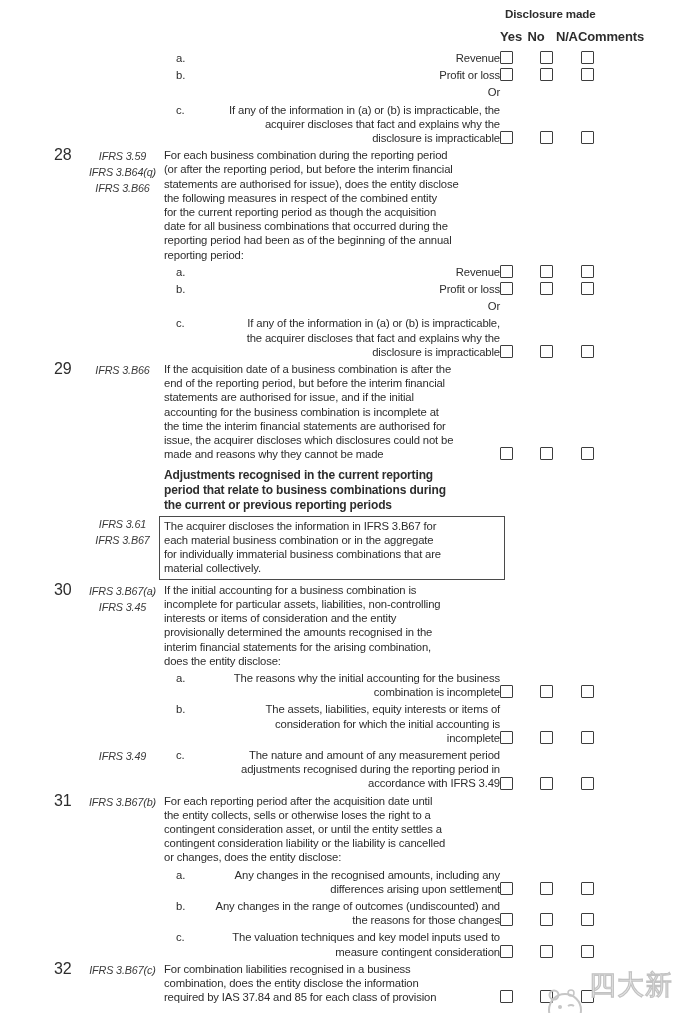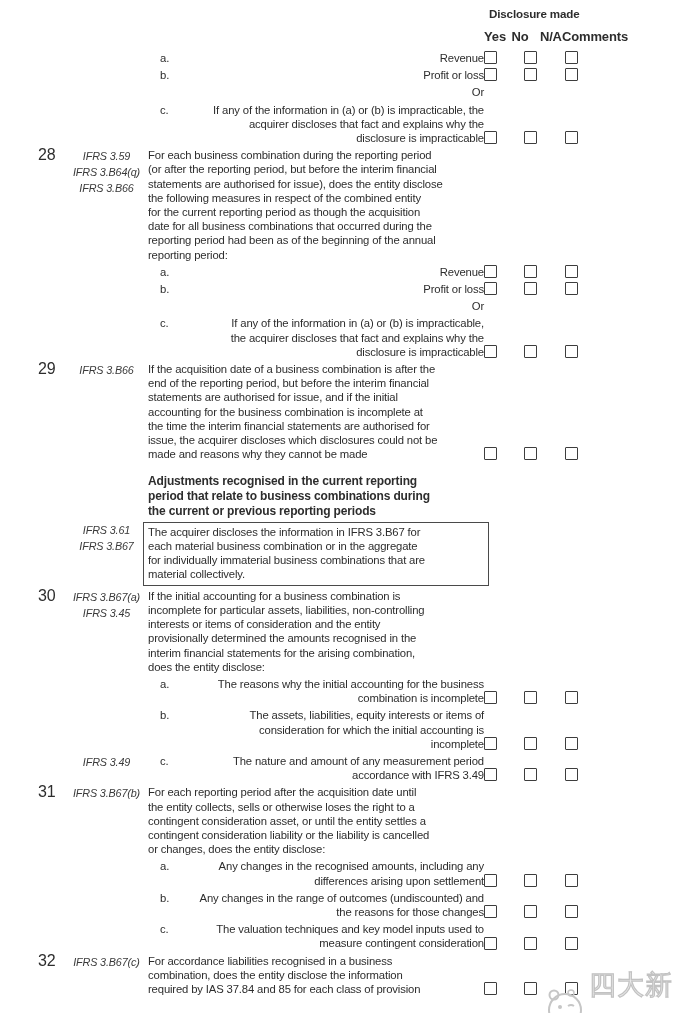--- a/index.html
+++ b/index.html
@@ -5,38 +5,38 @@
   html,body{margin:0;padding:0;background:#ffffff;}
   .page{
     position:relative;
     width:700px;height:1013px;
     background:#ffffff;
     font-family:"Liberation Sans",sans-serif;
     color:#2d2d2d;
     overflow:hidden;
     letter-spacing:-0.15px;
   }
-  .content{position:absolute;top:7px;left:0;width:628px;}
+  .content{position:absolute;top:7px;left:16px;width:628px;}
   
   .hdr1{
     margin-left:489px;
     font-weight:bold;font-size:11.6px;line-height:13px;
   }
   .hdr2{
     display:flex;margin-left:484px;margin-top:10px;
     font-weight:bold;font-size:13px;line-height:13px;
   }
   .h-yes{width:40px;}
   .h-no{width:41px;}
   .h-na{width:32px;}
   .h-comments{flex:1;}
   
   .rows{margin-top:8px;}
   .row{display:flex;align-items:stretch;margin-top:3px;}
-  .row-heading{margin-top:13px;}
+  .row-heading{margin-top:7px;}
   .row-note{margin-top:3px;}
   .col-num{
     width:27px;margin-left:38px;flex:none;
     font-size:16px;line-height:14.2px;align-self:flex-start;
   }
   .col-ref{
     width:83px;flex:none;align-self:flex-start;
     font-style:italic;font-size:10.8px;line-height:16px;
     color:#3a3a3a;
     text-align:center;
@@ -383,20 +383,21 @@
         <div class="row">
           <div class="col-num"></div>
           <div class="col-ref">
             <div class="ref-line">IFRS 3.49</div>
           </div>
           <div class="col-text">
             <div class="sub-wrap">
               <div class="letter">c.</div>
               <div class="lines">
                 <div class="line">The nature and amount of any measurement period</div>
+                <div class="line">adjustments recognised during the reporting period in</div>
                 <div class="line">accordance with IFRS 3.49</div>
               </div>
             </div>
           </div>
           <div class="cbcell yes">
             <span class="cb"></span>
           </div>
           <div class="cbcell no">
             <span class="cb"></span>
           </div>
@@ -482,21 +483,21 @@
           <div class="cbcell na">
             <span class="cb"></span>
           </div>
         </div>
         <div class="row">
           <div class="col-num">32</div>
           <div class="col-ref">
             <div class="ref-line">IFRS 3.B67(c)</div>
           </div>
           <div class="col-text">
-            <div class="line">For accordance liabilities recognised in a business</div>
+            <div class="line">For combination liabilities recognised in a business</div>
             <div class="line">combination, does the entity disclose the information</div>
             <div class="line">required by IAS 37.84 and 85 for each class of provision</div>
           </div>
           <div class="cbcell yes">
             <span class="cb"></span>
           </div>
           <div class="cbcell no">
             <span class="cb"></span>
           </div>
           <div class="cbcell na">

